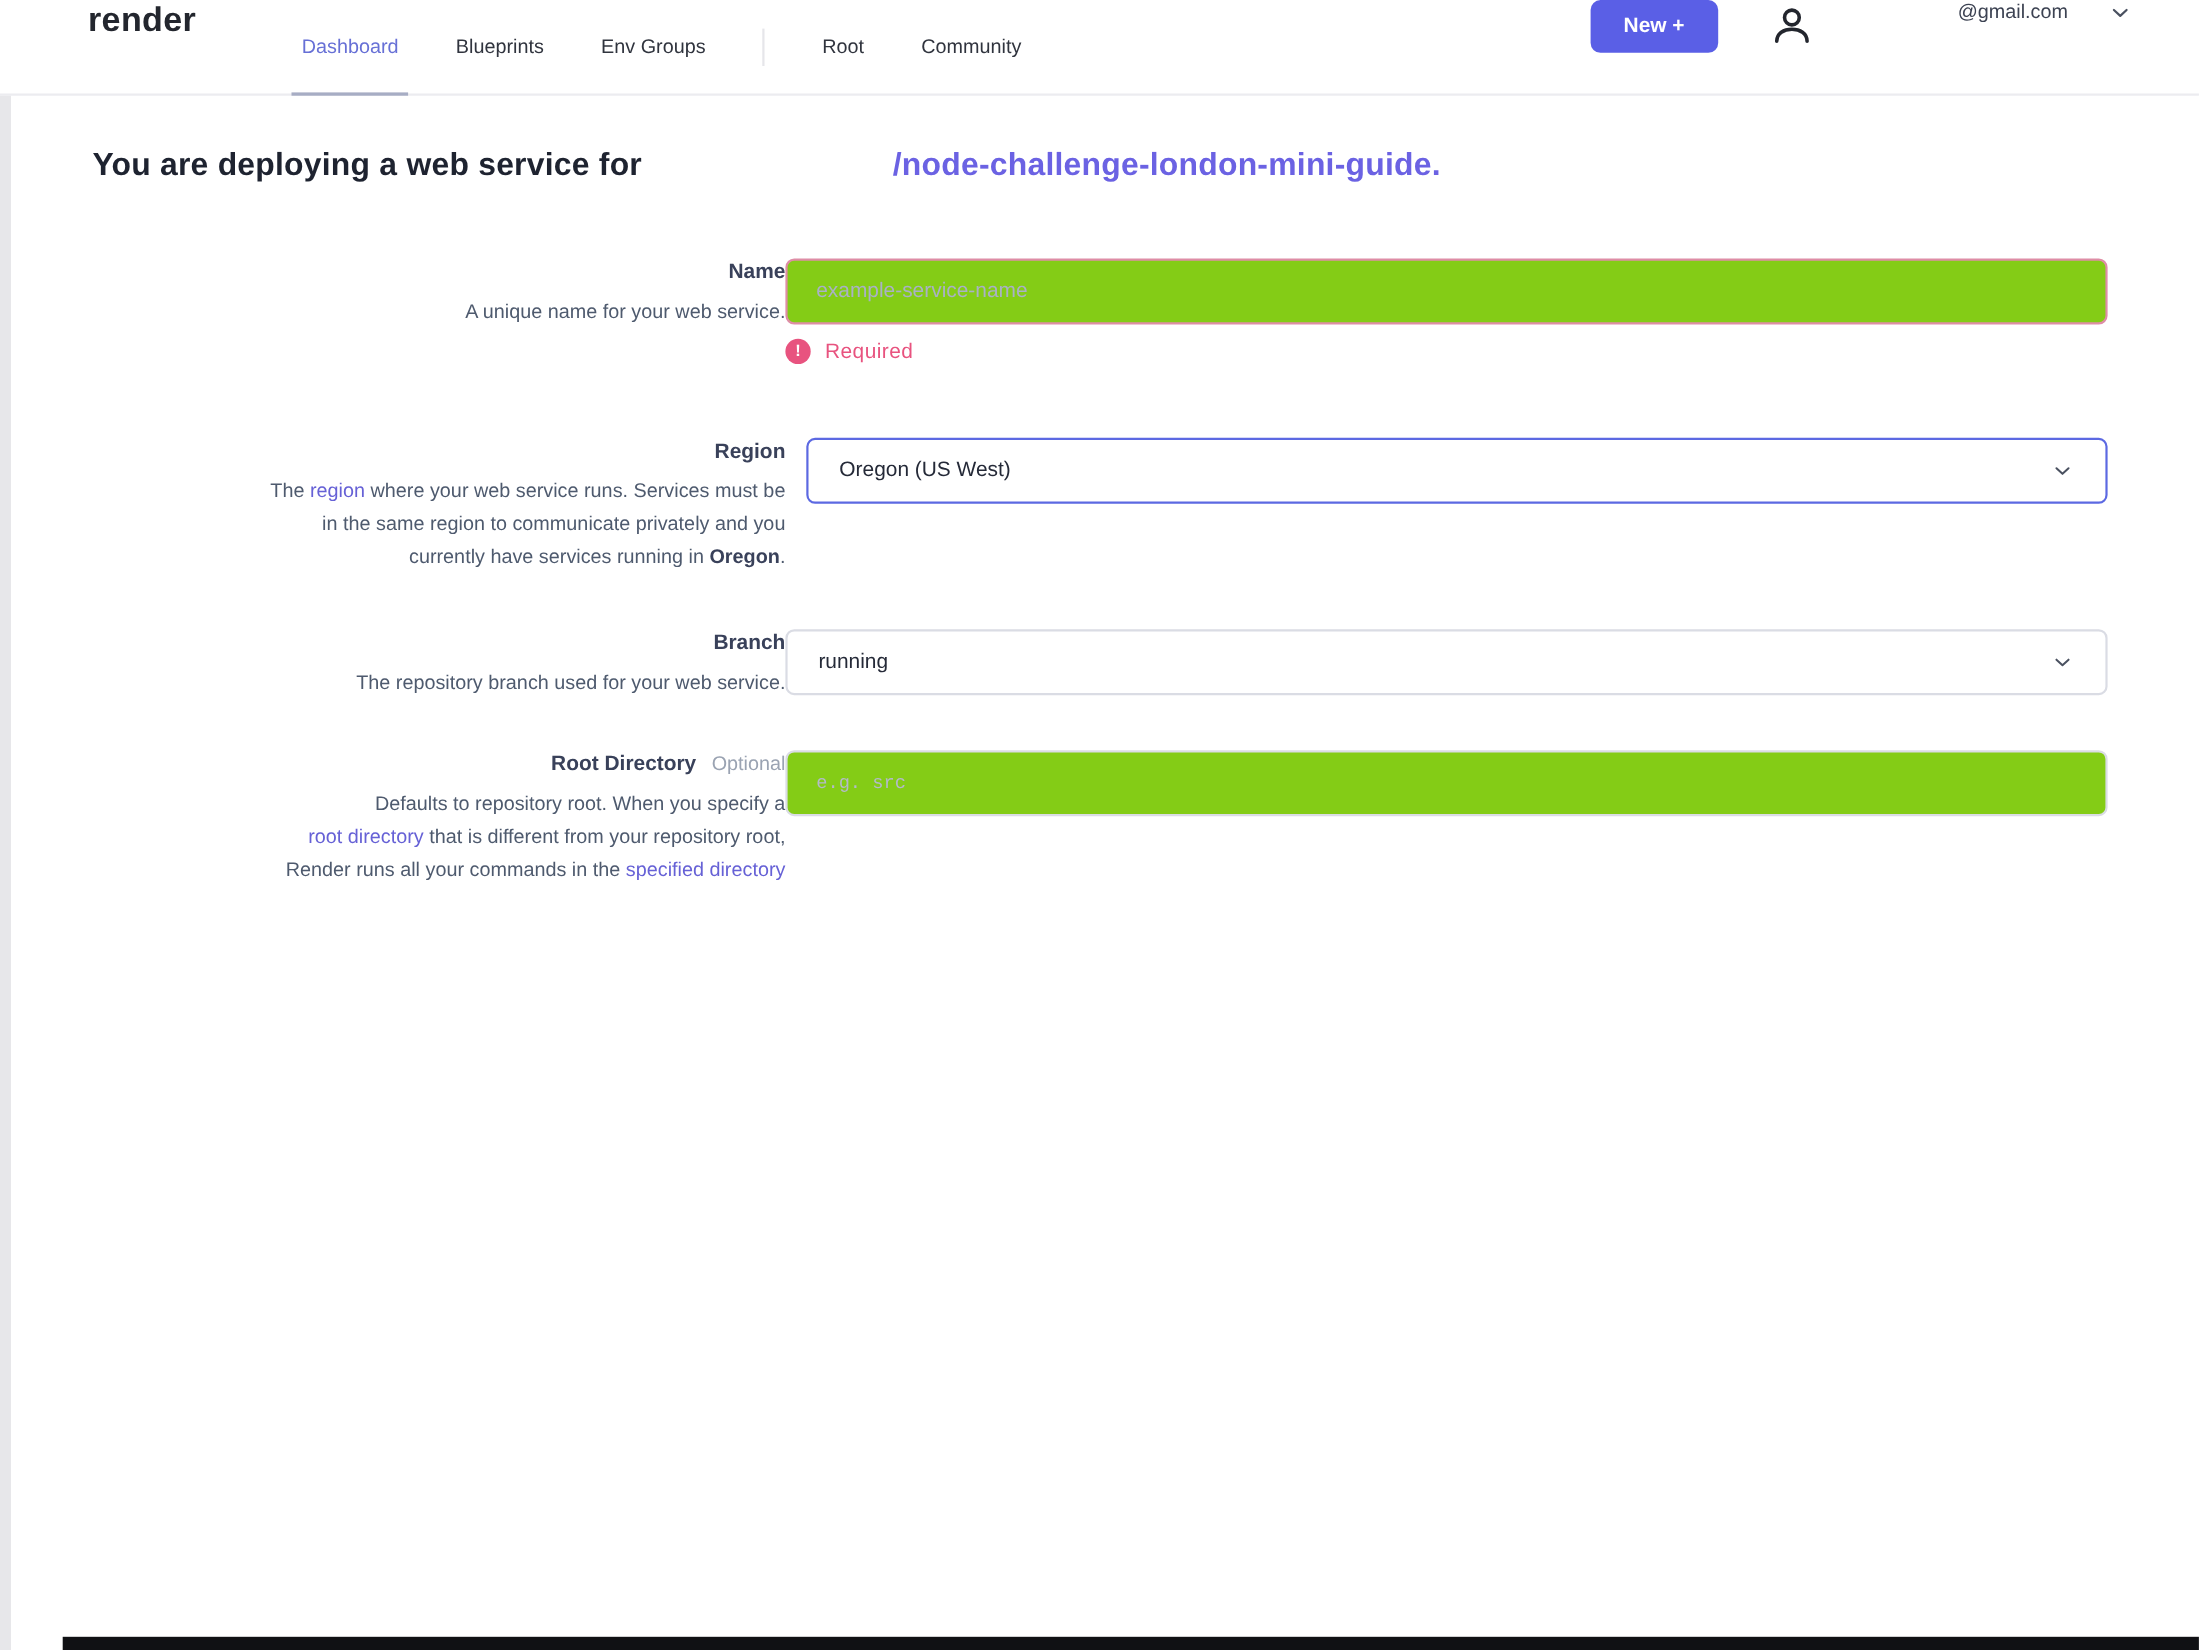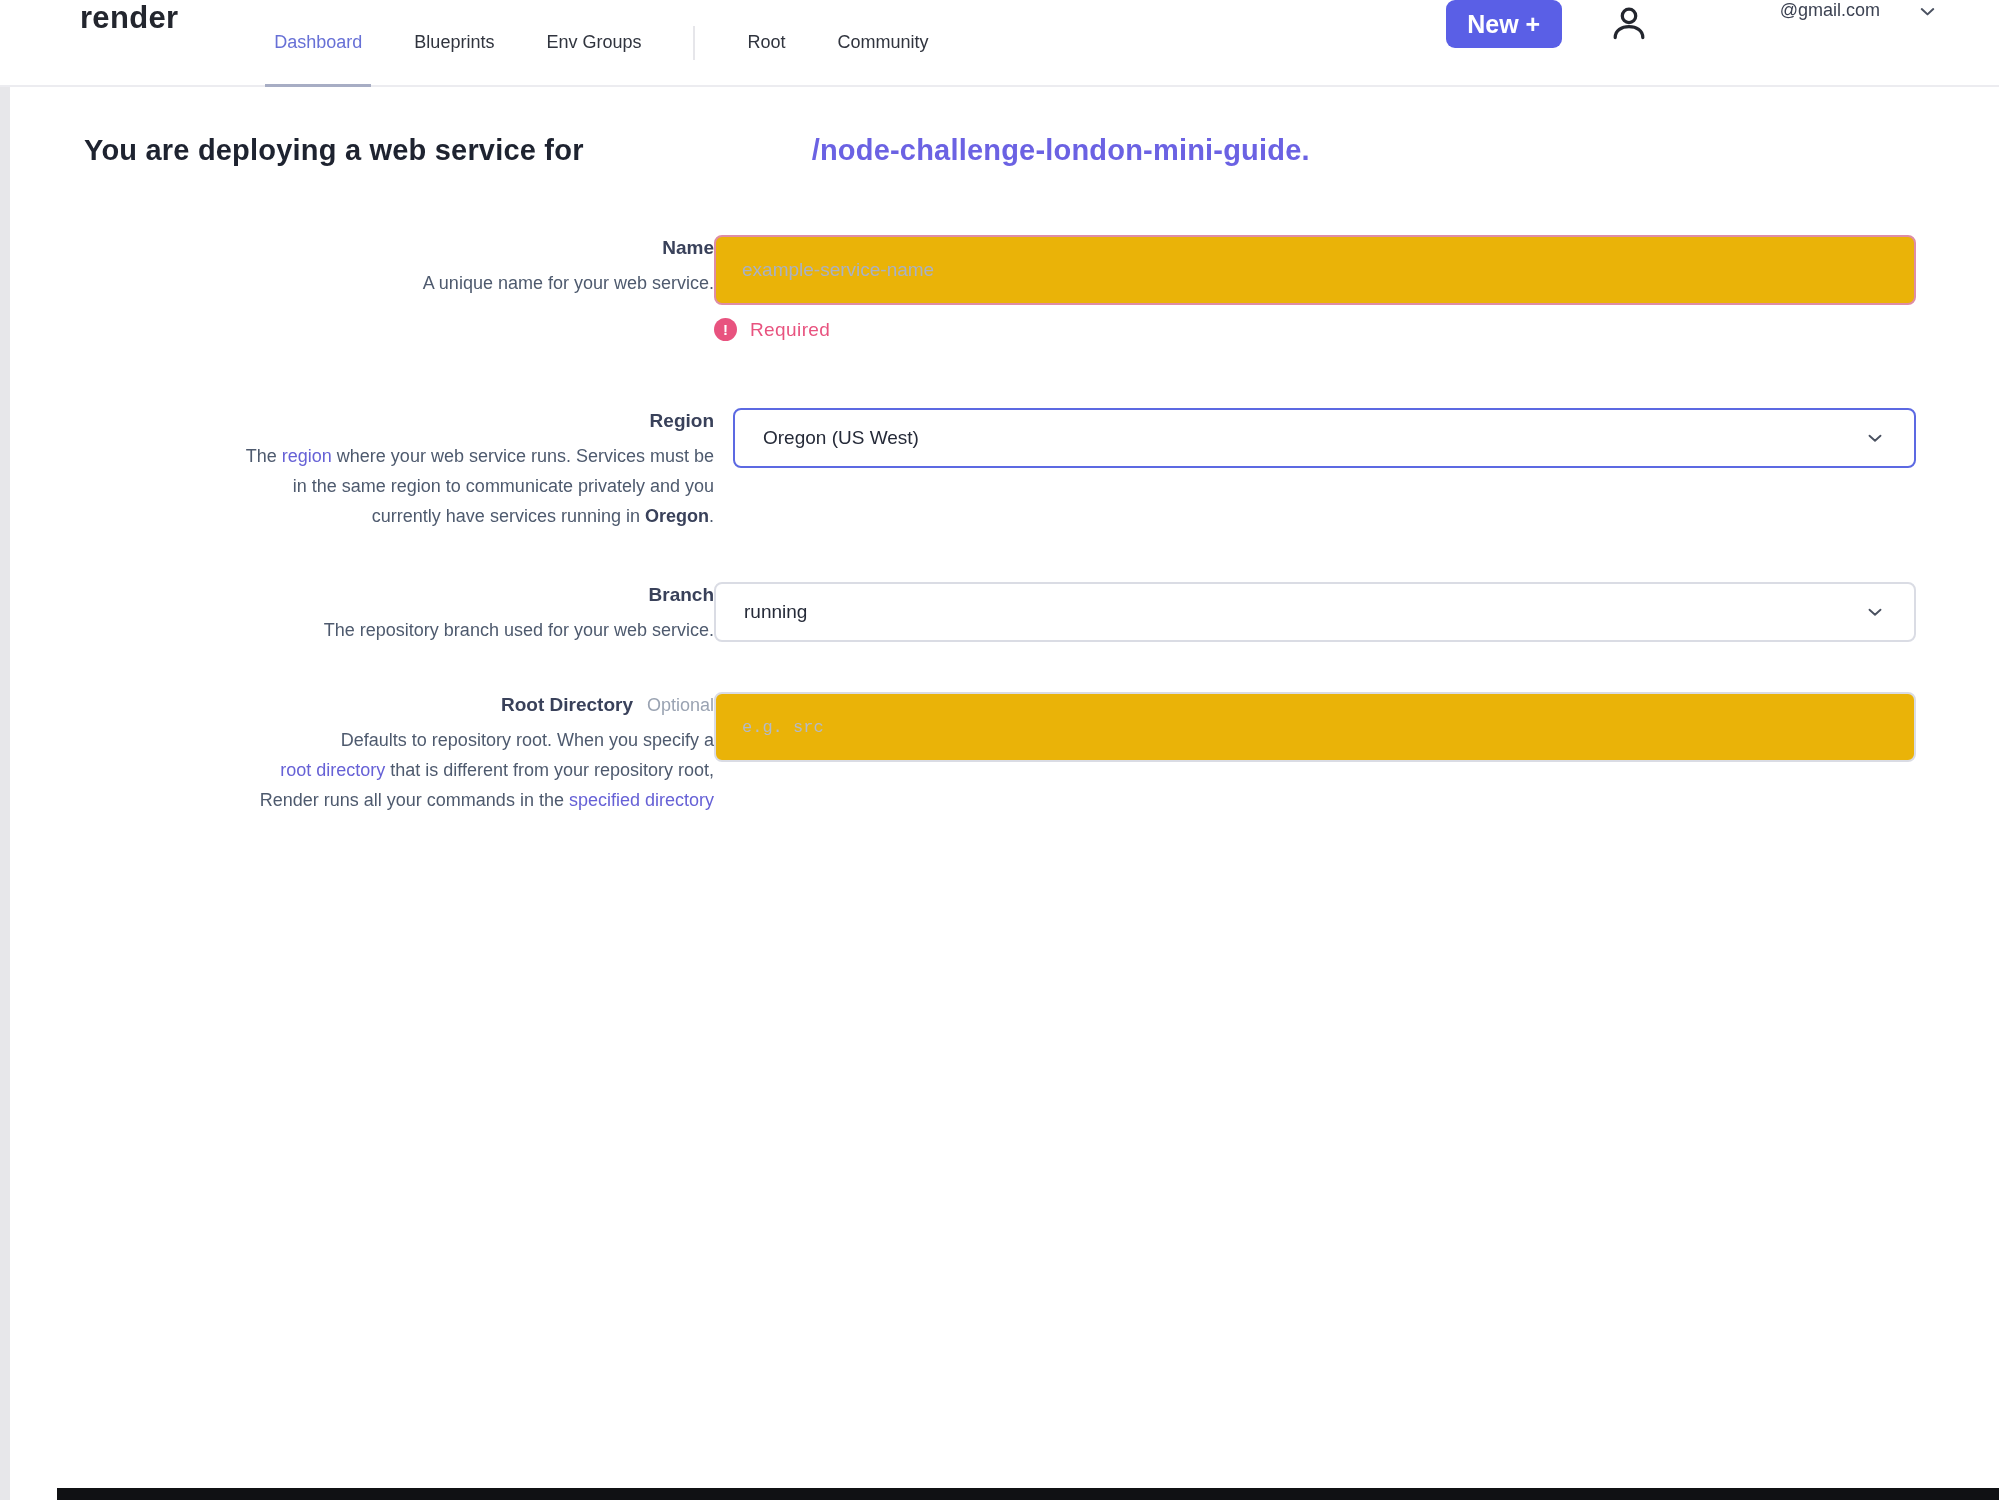--- a/index.html
+++ b/index.html
@@ -25,21 +25,21 @@
     font-size:18px; color:#30343e; cursor:pointer; white-space:nowrap;
   }
   .nav-item.active { color:#6770d6; }
   .nav-item.active::after {
     content:""; position:absolute; left:-9px; right:-9px; bottom:-2px;
     height:3px; background:#a7adc4;
   }
   .nav-divider { width:2px; height:34px; background:#e6e6ea; }
   .new-btn {
     margin-left:auto; width:116px; height:48px; border:none; border-radius:9px;
-    background:#5a5fe6; color:#ffffff; font-size:25px; font-weight:600;
+    background:#5a5fe6; color:#ffffff; font-size:19px; font-weight:600;
     font-family:"Liberation Sans", sans-serif; cursor:pointer;
   }
   .account-icon { margin-left:44px; display:flex; align-items:center; cursor:pointer; }
   .account-email { margin-left:128px; font-size:18px; color:#3c4252; cursor:pointer; }
   .account-chevron { margin-left:36px; display:flex; align-items:center; cursor:pointer; }
 
   
   .left-strip { position:absolute; left:0; top:87px; width:10px; height:1413px; background:#e7e7ea; }
   .bottom-bar { position:absolute; left:57px; bottom:0; width:1942px; height:12px; background:#101114; }
 
@@ -53,23 +53,23 @@
   .row-right { flex:1; position:relative; }
 
   .field-label { font-size:19px; font-weight:700; color:#39415a; }
   .optional-tag { font-weight:400; color:#9aa3b2; margin-left:14px; font-size:18px; }
   .field-desc { margin-top:9px; font-size:18px; line-height:30px; color:#4e5a6e; }
   .desc-line { white-space:nowrap; }
   .seg-link { color:#6661d6; cursor:pointer; }
   .seg-bold { font-weight:700; color:#39415a; }
 
   .text-input {
-    width:100%; height:70px; border-radius:8px; padding:0 26px;
+    width:100%; height:60px; border-radius:8px; padding:0 26px;
     font-size:19px; color:#2a3040; font-family:"Liberation Sans", sans-serif;
-    border:2px solid #dadce4; outline:none; background:#eab308;
+    border:2px solid #dadce4; outline:none; background:#84cc16;
   }
   .text-input.error { border-color:#de8da6; }
   .text-input::placeholder { color:#a9b1c6; }
   .text-input.mono { font-family:"Liberation Mono", monospace; font-size:17px; }
   .text-input.mono::placeholder { color:#b3bac9; }
 
   .select-box {
     width:100%; height:60px; border-radius:8px; padding:0 28px;
     display:flex; align-items:center; justify-content:space-between;
     font-size:19px; color:#252a38; background:#fff; cursor:pointer;

